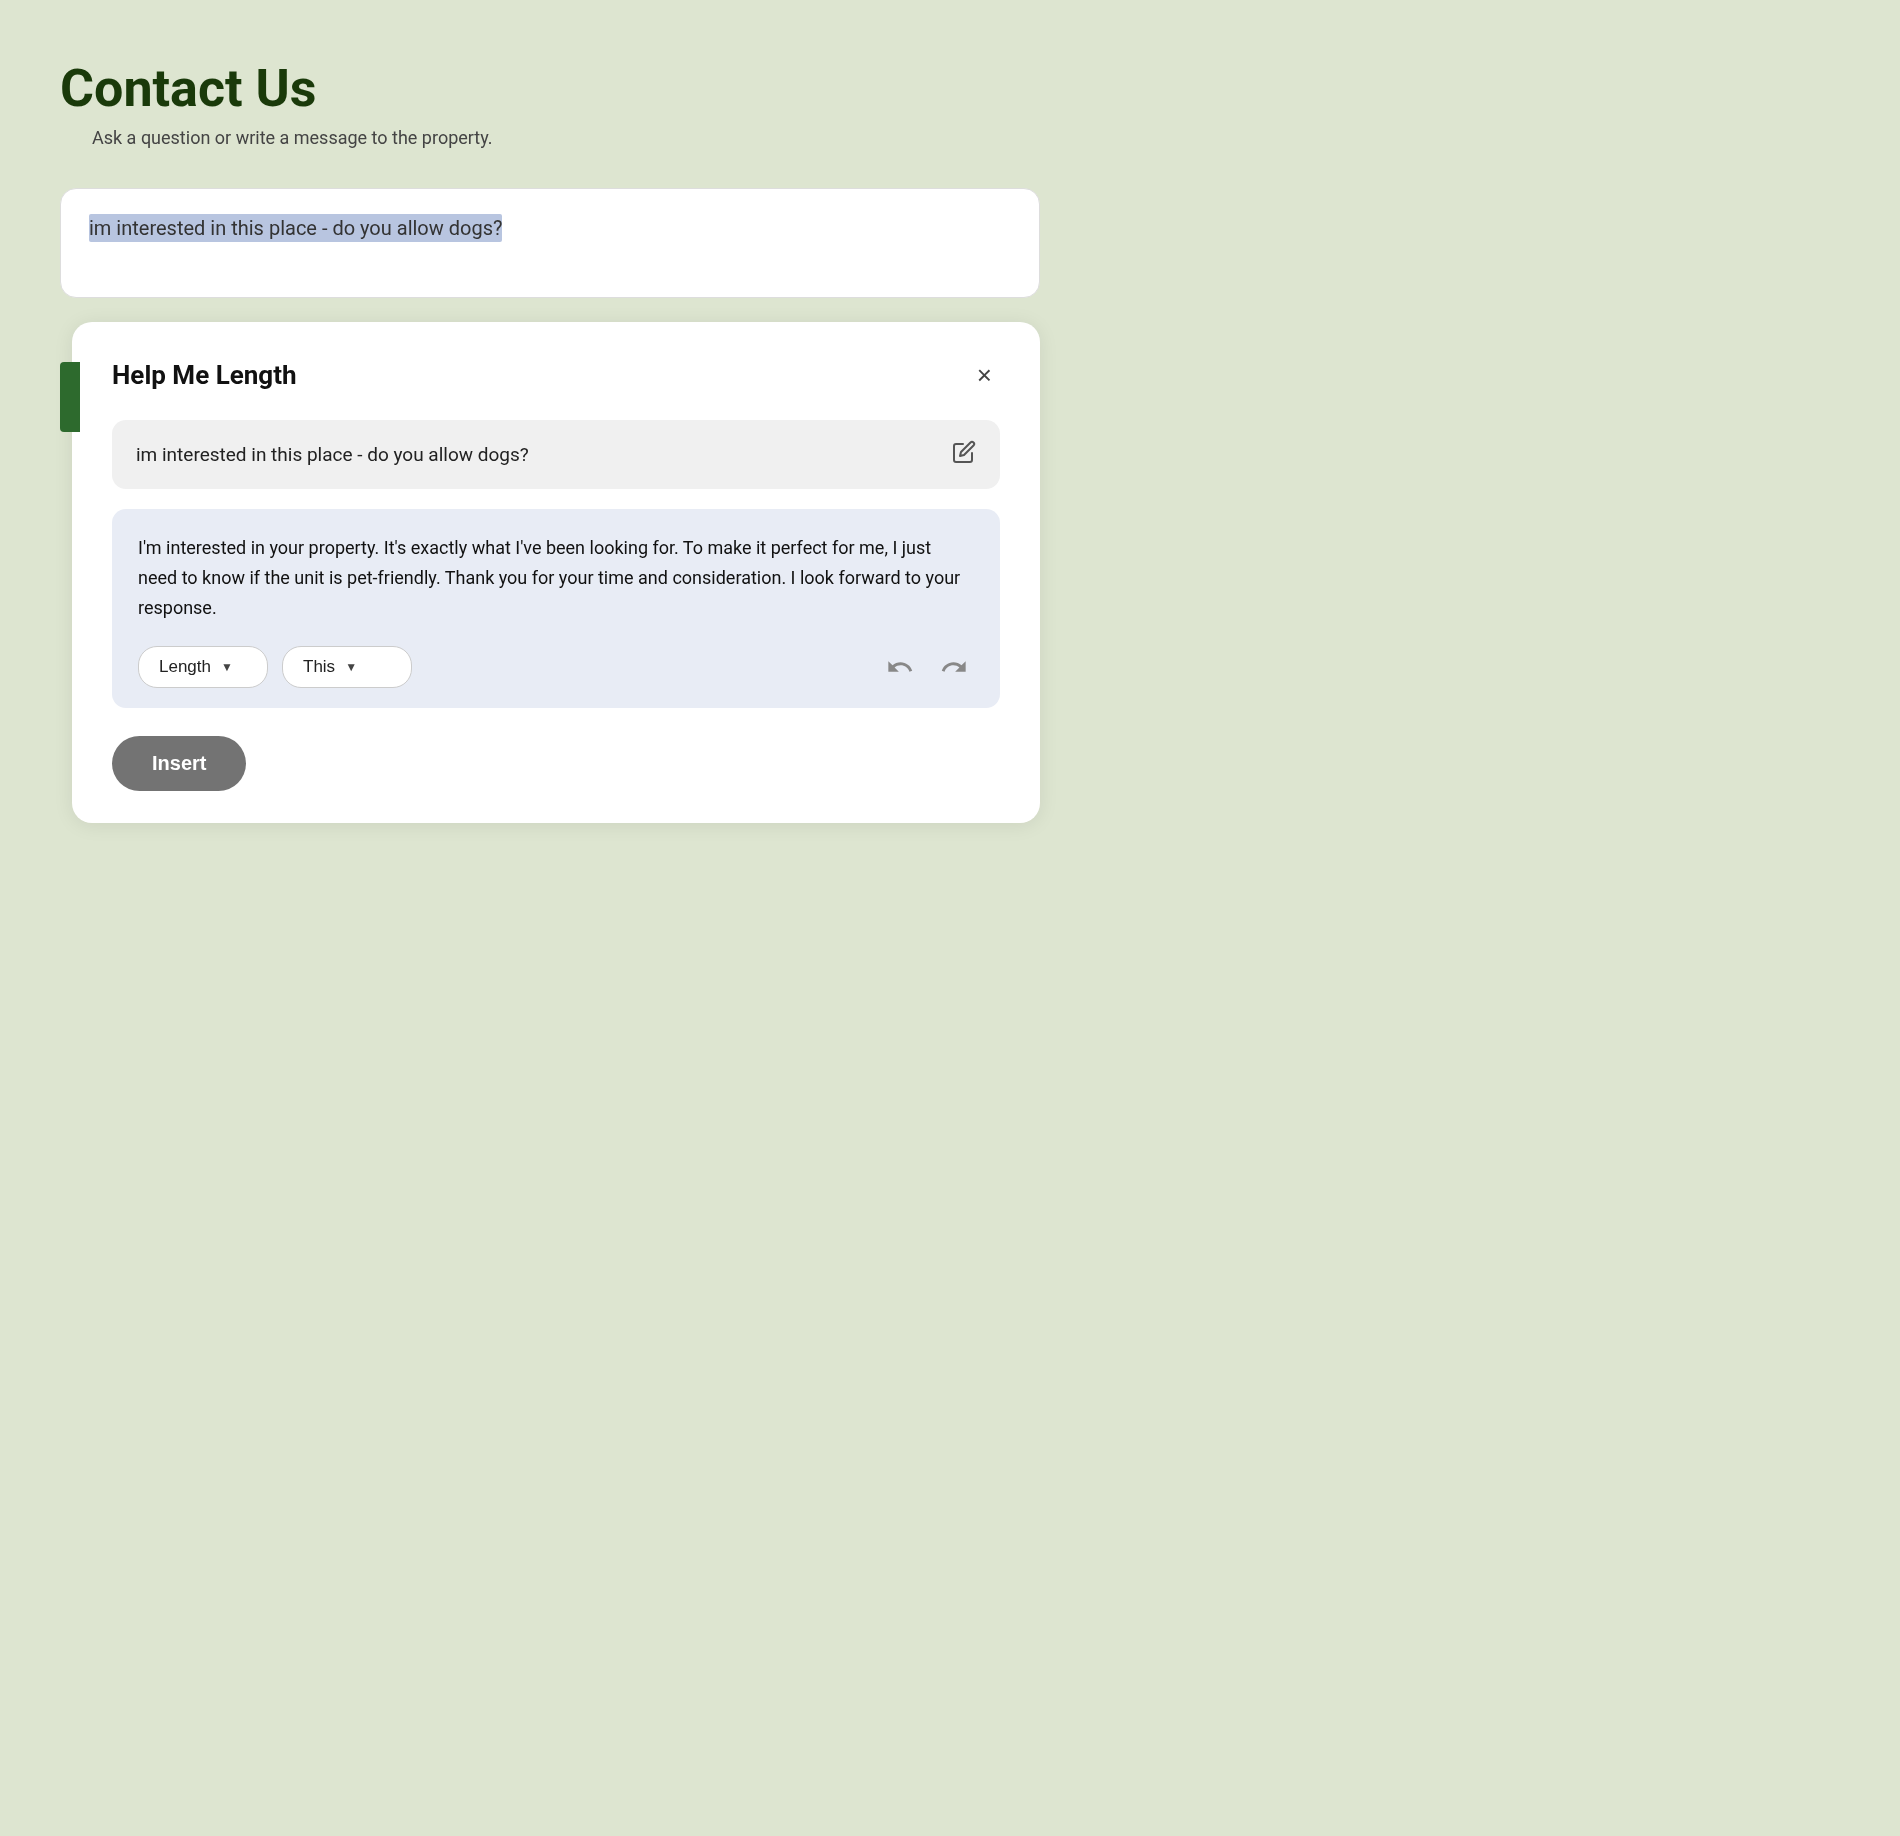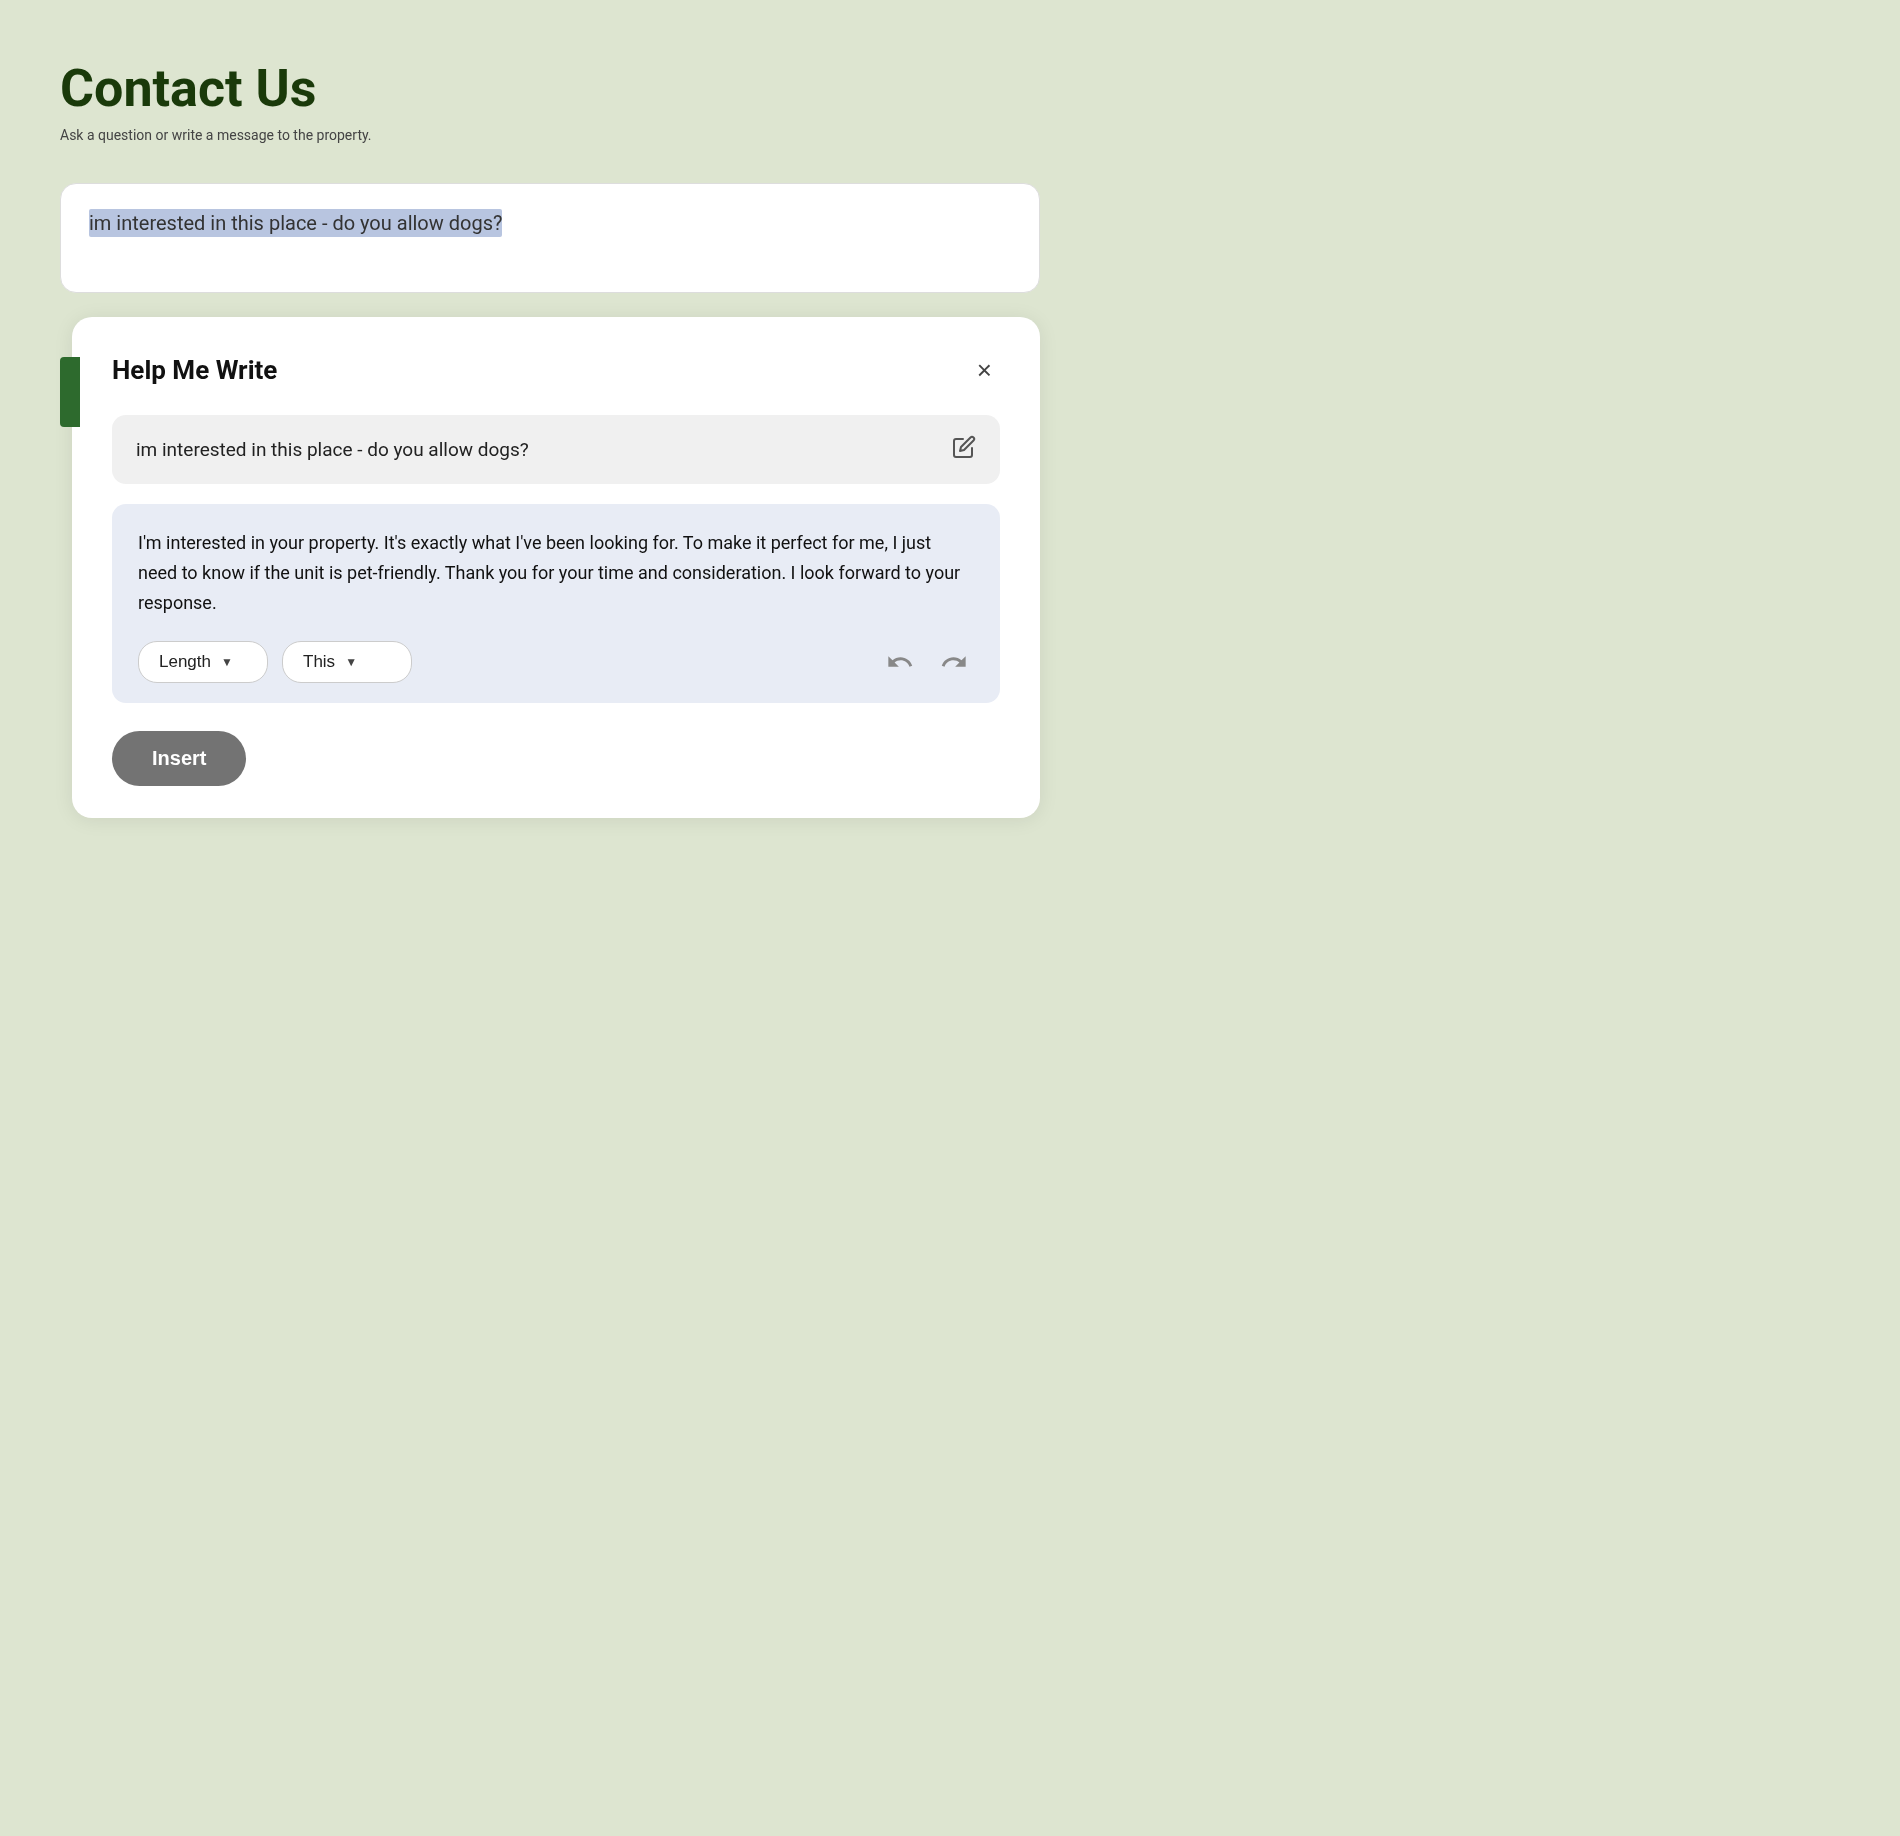--- a/index.html
+++ b/index.html
@@ -18,23 +18,24 @@
 
     .page-title {
       font-size: 52px;
       font-weight: 700;
       color: #1a3a0a;
       margin-bottom: 10px;
       line-height: 1.1;
     }
 
     .page-subtitle {
-      font-size: 14px;
+      font-size: 18px;
       color: #444;
       margin-bottom: 40px;
+      margin-left: 32px;
     }
 
     .message-input-wrapper {
       background: #fff;
       border-radius: 16px;
       padding: 24px 28px;
       margin-bottom: 24px;
       border: 1px solid #ddd;
       min-height: 110px;
     }
@@ -232,21 +233,21 @@
 <p class="page-subtitle">Ask a question or write a message to the property.</p>
 
 <div class="message-input-wrapper">
   <span class="message-input-text">im interested in this place - do you allow dogs?</span>
 </div>
 
 <div class="help-me-write-panel">
   <div class="green-tab"></div>
 
   <div class="panel-header">
-    <span class="panel-title">Help Me Write</span>
+    <span class="panel-title">Help Me Length</span>
     <button class="close-button">×</button>
   </div>
 
   <div class="prompt-box">
     <span class="prompt-text">im interested in this place - do you allow dogs?</span>
     <span class="edit-icon">
       <svg xmlns="http://www.w3.org/2000/svg" width="24" height="24" viewBox="0 0 24 24" fill="none" stroke="#555" stroke-width="2" stroke-linecap="round" stroke-linejoin="round">
         <path d="M11 4H4a2 2 0 0 0-2 2v14a2 2 0 0 0 2 2h14a2 2 0 0 0 2-2v-7"></path>
         <path d="M18.5 2.5a2.121 2.121 0 0 1 3 3L12 15l-4 1 1-4 9.5-9.5z"></path>
       </svg>

